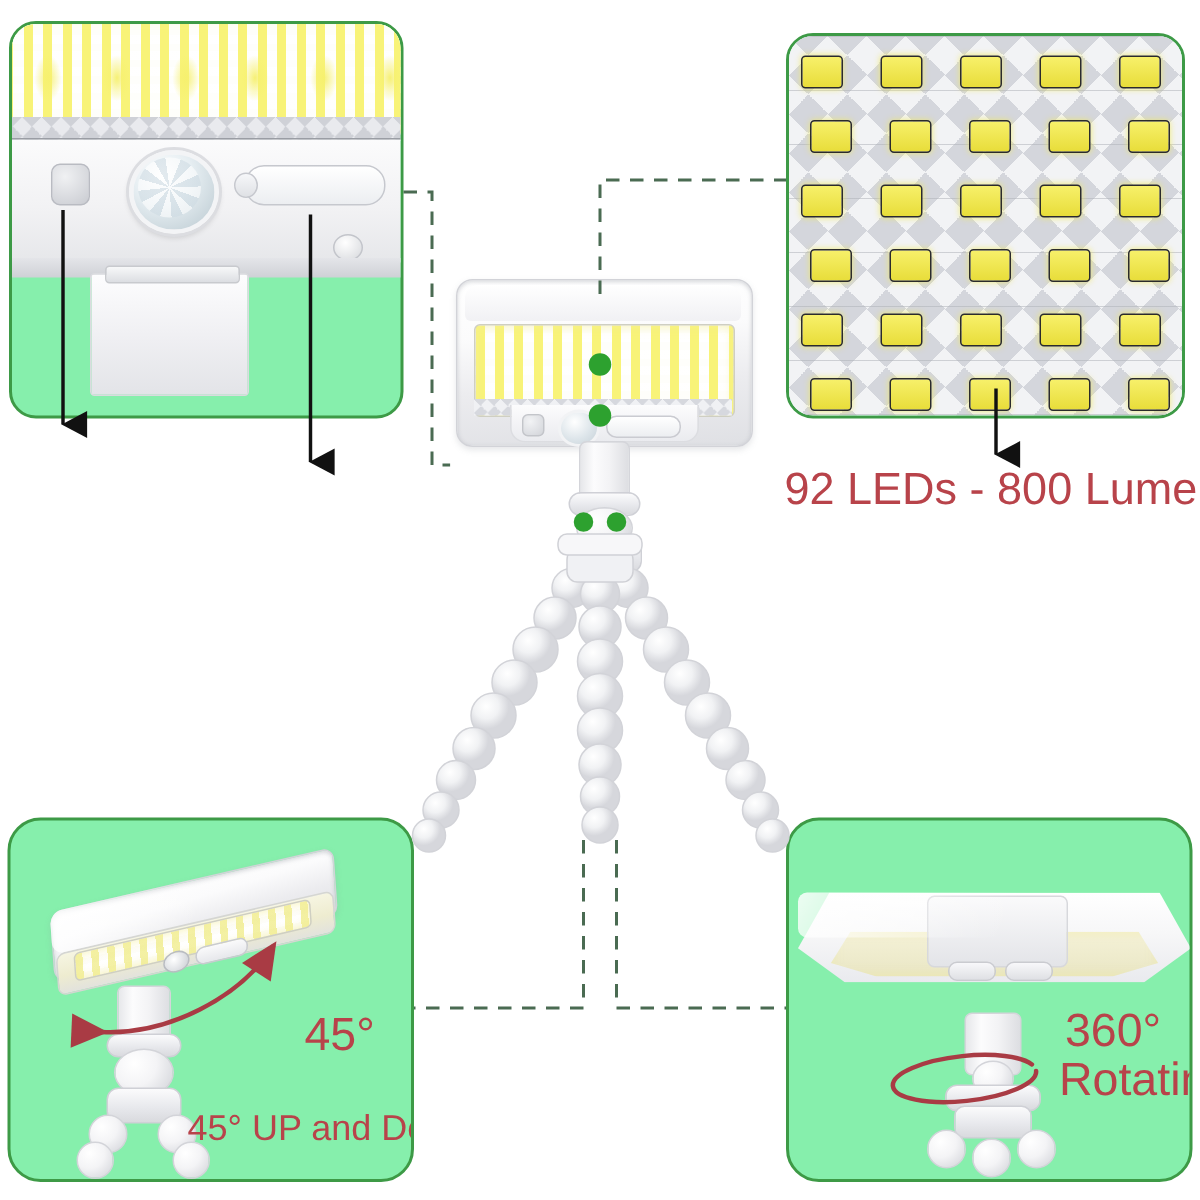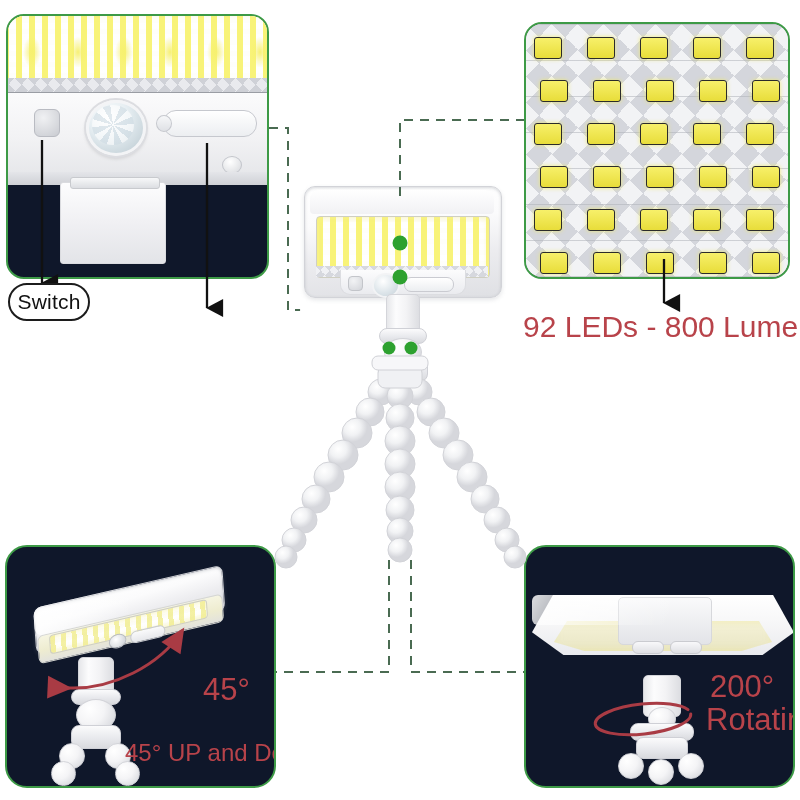--- a/index.html
+++ b/index.html
@@ -1,19 +1,19 @@
 <!DOCTYPE html>
 <html><head>
 <meta charset="utf-8">
 <style>
   html,body{margin:0;padding:0;background:#ffffff;}
   body{width:800px;height:800px;overflow:hidden;font-family:"Liberation Sans","DejaVu Sans",sans-serif;}
   #stage{position:relative;width:800px;height:800px;background:#fff;}
 
-  .panel{position:absolute;border:2.2px solid #3d9a46;border-radius:18px;background:#0f172a;box-sizing:border-box;overflow:hidden;}
+  .panel{position:absolute;border:2.2px solid #3d9a46;border-radius:18px;background:#86efac;box-sizing:border-box;overflow:hidden;}
   .panel.soft{border-radius:22px;}
 
   .label-pill{position:absolute;border:2px solid #1c1c1c;border-radius:22px;background:#fff;
     display:flex;align-items:center;justify-content:center;box-sizing:border-box;color:#111;}
   .pill-txt{font-size:21px;letter-spacing:.2px;white-space:nowrap;}
 
   .red-txt{position:absolute;color:#b8434a;white-space:nowrap;}
 
   svg.ov{position:absolute;left:0;top:0;width:800px;height:800px;pointer-events:none;}
 
@@ -188,21 +188,21 @@
     </div>
 
     <div class="neck" style="left:117px;top:128px;width:36px;height:40px;"></div>
     <div class="ball" style="left:122px;top:160px;width:26px;height:22px;"></div>
     <div class="collar" style="left:104px;top:176px;width:62px;height:16px;border-radius:8px;"></div>
     <div class="collar" style="left:110px;top:190px;width:50px;height:20px;border-radius:7px;"></div>
     <div class="ball" style="left:92px;top:206px;width:24px;height:24px;"></div>
     <div class="ball" style="left:152px;top:206px;width:24px;height:24px;"></div>
     <div class="ball" style="left:122px;top:212px;width:24px;height:24px;"></div>
 
-    <span class="red-txt" style="left:184px;top:122px;font-size:31px;">200°</span>
+    <span class="red-txt" style="left:184px;top:122px;font-size:31px;">360°</span>
     <span class="red-txt" style="left:180px;top:155px;font-size:31px;">Rotating</span>
   </div>
 
   <div class="artwrap" style="left:300px;top:186px;width:205px;height:380px;">
 
     <div class="lampbody" style="left:4px;top:0;width:196px;height:110px;border-radius:11px;"></div>
     <div style="position:absolute;left:10px;top:4px;width:184px;height:24px;border-radius:9px 9px 4px 4px;
                 background:linear-gradient(180deg,#ffffff,#f1f1f4);"></div>
     <div class="ledpanel bright" style="left:16px;top:30px;width:172px;height:60px;"></div>
     <div style="position:absolute;left:16px;top:80px;width:172px;height:11px;
@@ -303,20 +303,17 @@
       <line x1="207" y1="143" x2="207" y2="308" marker-end="url(#arwB)"></line>
       <line x1="664" y1="259" x2="664" y2="303" marker-end="url(#arwB)"></line>
     </g>
 
     <g fill="none" stroke="#a93b44" stroke-width="3" stroke-linecap="round">
       <path d="M68,688 C112,690 160,665 182,631" marker-end="url(#arwR)" marker-start="url(#arwR)"></path>
       <ellipse cx="643" cy="719" rx="48" ry="15" transform="rotate(-6 643 719)" stroke-dasharray="206 40" marker-end="url(#arwR)"></ellipse>
     </g>
   </svg>
 
-  <div class="label-pill" style="left:8px;top:283px;width:82px;height:38px;">
-    <span class="pill-txt">Switch</span>
-  </div>
 
 
   <span class="red-txt" style="left:523px;top:310px;font-size:30px;">92 LEDs - 800 Lumen</span>
 
 </div>
 
 </body></html>

